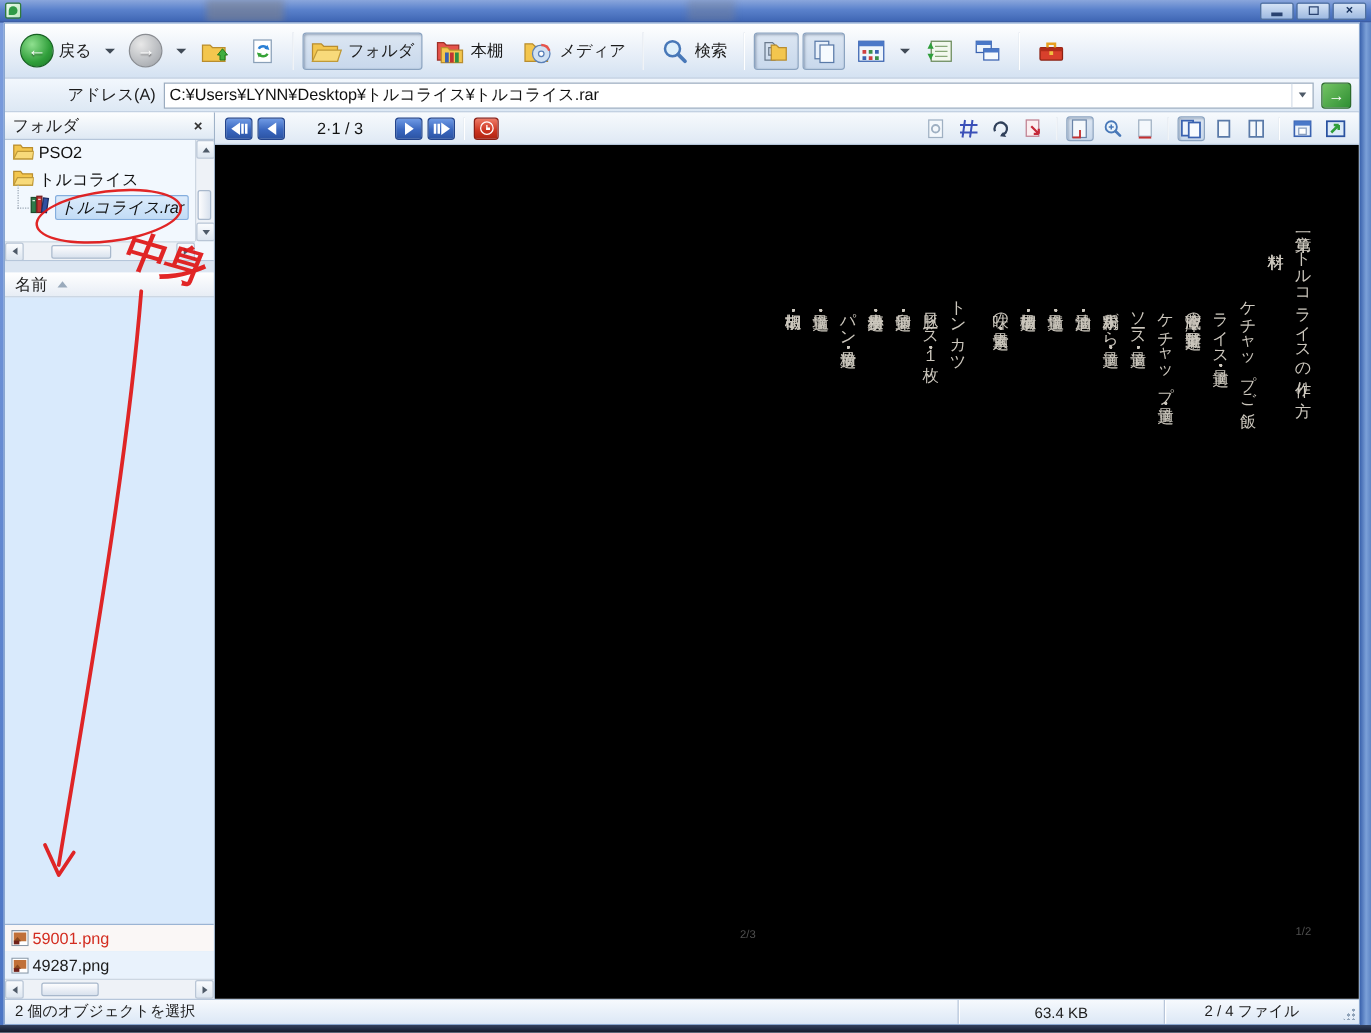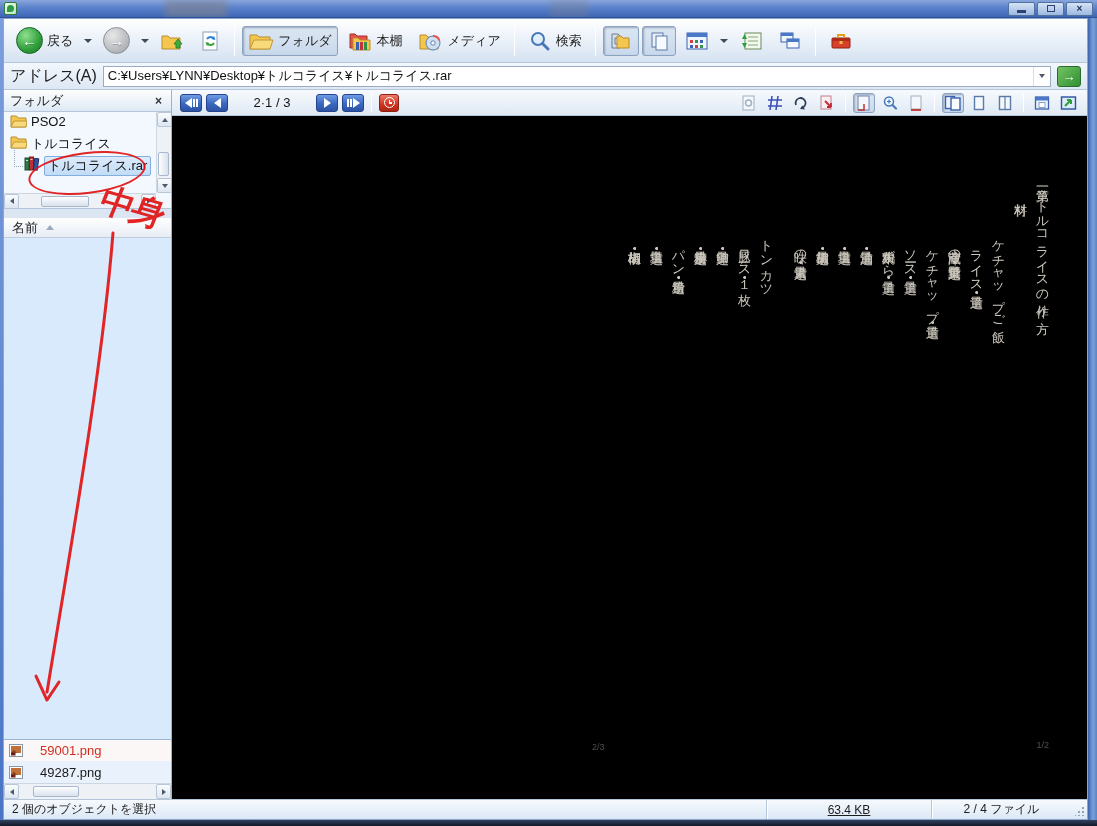--- a/index.html
+++ b/index.html
@@ -48,21 +48,21 @@
     border-top:4px solid #404a56; margin:0 2px; }
   .tb-sep { width:1px; height:30px; background:#b7c6d8; border-right:1px solid #fff; margin:0 4px; }
   .nav-circle { width:27px; height:27px; border-radius:50%; display:flex; align-items:center; justify-content:center; }
   .nav-back { background:radial-gradient(circle at 35% 30%,#8fe08f,#2f9e3a 60%,#1c7427); border:1px solid #166022; }
   .nav-fwd { background:radial-gradient(circle at 35% 30%,#e8e8e8,#b9bcc0 60%,#9b9ea3); border:1px solid #8a8d92; }
   .nav-arrow { color:#fff; font-weight:bold; font-size:15px; line-height:1; text-shadow:0 1px 1px rgba(0,0,0,.4); }
 
   
   .addressbar { height:27px; flex:none; display:flex; align-items:center; gap:6px; padding:0 6px;
     background:linear-gradient(180deg,#f2f7fd,#dde8f4); border-bottom:1px solid #b6c6da; }
-  .addr-label { font-size:16px; color:#1c1c1c; flex:none; }
+  .addr-label { font-size:13px; color:#1c1c1c; flex:none;margin-left:44px; }
   .addr-field { flex:1; height:21px; background:#fff; border:1px solid #9bacc0; display:flex; }
   .addr-input { flex:1; border:none; outline:none; font-family:inherit; font-size:13px; padding:0 4px; color:#111; background:transparent; }
   .addr-drop { width:17px; height:100%; display:flex; align-items:center; justify-content:center; border-left:1px solid #d8e0ea; }
   .go-btn { width:24px; height:21px; flex:none; border-radius:3px; border:1px solid #2c6b2c;
     background:linear-gradient(135deg,#74c464,#2f8f33); display:flex; align-items:center; justify-content:center;
     color:#fff; font-weight:bold; font-size:13px; }
 
   
   .content { flex:1; display:flex; min-height:0; }
 
@@ -70,38 +70,38 @@
   .left-panel { width:168px; flex:none; display:flex; flex-direction:column; border-right:1px solid #9fb2c8; background:#e9f1fa; }
   .panel-header { height:22px; flex:none; display:flex; align-items:center; padding:0 6px;
     background:linear-gradient(180deg,#fdfefe,#dfe9f4); border-bottom:1px solid #b6c6da; font-size:13px; color:#222; }
   .panel-close { margin-left:auto; font-size:12px; color:#333; font-weight:bold; padding:0 3px; }
   .tree { height:97px; flex:none; position:relative; background:#f2f8fe; border-bottom:1px solid #b6c6da; overflow:hidden; }
   .tree-rows { position:absolute; left:0; top:2px; right:15px; }
   .tree-item { height:21px; display:flex; align-items:flex-start; gap:4px; padding-left:6px; white-space:nowrap; font-size:13px; color:#111; }
   .tree-item.child { padding-left:20px; position:relative; }
   .tree-item.child::before { content:""; position:absolute; left:10px; top:-8px; width:8px; height:18px;
     border-left:1px dotted #9aa6b4; border-bottom:1px dotted #9aa6b4; }
-  .tree-label.selected { background:linear-gradient(180deg,#dcebfb,#c2dcf6); border:1px solid #84aede; border-radius:2px; padding:0 3px; }
+  .tree-label.selected { background:linear-gradient(180deg,#dcebfb,#c2dcf6); border:1px solid #84aede; border-radius:2px; padding:0 3px;font-style:italic; }
   .vscroll { position:absolute; top:0; right:0; bottom:15px; width:15px; background:#eef2f7; border-left:1px solid #cdd7e2; }
   .hscroll { position:absolute; left:0; right:15px; bottom:0; height:15px; background:#eef2f7; border-top:1px solid #cdd7e2; display:flex; align-items:center; }
   .scroll-btn { width:15px; height:15px; flex:none; background:linear-gradient(180deg,#fafcfe,#dde6f0);
     border:1px solid #b9c6d6; border-radius:2px; display:flex; align-items:center; justify-content:center; }
   .thumb-h { height:11px; background:linear-gradient(180deg,#fdfdfe,#d9e2ee); border:1px solid #a8b8cc; border-radius:2px; }
   .thumb-v { width:11px; background:linear-gradient(90deg,#fdfdfe,#d9e2ee); border:1px solid #a8b8cc; border-radius:2px; margin:0 1px; }
   .tri { width:0; height:0; }
   .tri-up    { border-left:3px solid transparent; border-right:3px solid transparent; border-bottom:4px solid #4e5a68; }
   .tri-down  { border-left:3px solid transparent; border-right:3px solid transparent; border-top:4px solid #4e5a68; }
   .tri-left  { border-top:3px solid transparent; border-bottom:3px solid transparent; border-right:4px solid #4e5a68; }
   .tri-right { border-top:3px solid transparent; border-bottom:3px solid transparent; border-left:4px solid #4e5a68; }
   .splitter { height:9px; flex:none; background:#dce6f2; }
   .list-header { height:20px; flex:none; display:flex; align-items:center; padding:0 8px; gap:8px;
     background:linear-gradient(180deg,#ffffff,#e7edf5); border-bottom:1px solid #c2cedc; font-size:13px; color:#222; }
   .sort-tri { border-left:4px solid transparent; border-right:4px solid transparent; border-bottom:5px solid #9aaabc; }
   .file-list { flex:1; min-height:0; background:#d9eafc; display:flex; flex-direction:column; justify-content:flex-end; }
-  .file-row { height:22px; flex:none; display:flex; align-items:center; gap:17px; padding-left:5px; font-size:13px; }
+  .file-row { height:22px; flex:none; display:flex; align-items:center; gap:3px; padding-left:5px; font-size:13px; }
   .file-row:first-child { border-top:1px solid #9ab4d4; }
   .file-row.selected { background:#faf7f6; color:#d32d20; }
   .file-row.normal { background:#e9f2fc; color:#1b1b1b; }
   .list-hscroll { height:16px; flex:none; background:#eef2f7; border-top:1px solid #cdd7e2; display:flex; align-items:center; }
 
   
   .viewer { flex:1; display:flex; flex-direction:column; min-width:0; }
   .viewer-toolbar { height:26px; flex:none; display:flex; align-items:center; padding:0 8px; gap:4px;
     background:linear-gradient(180deg,#f7fafd,#dfe9f4); border-bottom:1px solid #b6c6da; }
   .vt-btn { width:22px; height:18px; border-radius:3px; border:1px solid #23448c;
@@ -134,21 +134,21 @@
   .page-text .item    { margin-top:62px; }
   .page-num { position:absolute; color:#4f4f4f; font-size:9px; }
   .page-num.left  { left:420px; bottom:47px; }
   .page-num.right { right:38px; bottom:49px; }
 
   
   .statusbar { height:20px; flex:none; display:flex; align-items:stretch;
     background:linear-gradient(180deg,#f6f9fd,#dce8f6); border-top:1px solid #b6c6da; font-size:12px; color:#1c1c1c; }
   .sb-cell { display:flex; align-items:center; padding:0 8px; }
   .sb-sel { flex:1; }
-  .sb-size { width:165px; justify-content:center; border-left:1px solid #b8c6da; box-shadow:inset 1px 0 0 #fff;text-decoration:underline; }
+  .sb-size { width:165px; justify-content:center; border-left:1px solid #b8c6da; box-shadow:inset 1px 0 0 #fff; }
   .sb-files { width:140px; justify-content:center; border-left:1px solid #b8c6da; box-shadow:inset 1px 0 0 #fff; }
   .sb-grip { width:16px; position:relative; }
   .sb-grip::before { content:""; position:absolute; right:3px; bottom:3px; width:9px; height:9px;
     background:
       radial-gradient(circle at 8px 1px,#8fa2b8 1.2px,transparent 1.3px),
       radial-gradient(circle at 8px 5px,#8fa2b8 1.2px,transparent 1.3px),
       radial-gradient(circle at 4px 5px,#8fa2b8 1.2px,transparent 1.3px),
       radial-gradient(circle at 8px 9px,#8fa2b8 1.2px,transparent 1.3px),
       radial-gradient(circle at 4px 9px,#8fa2b8 1.2px,transparent 1.3px),
       radial-gradient(circle at 0px 9px,#8fa2b8 1.2px,transparent 1.3px); }

